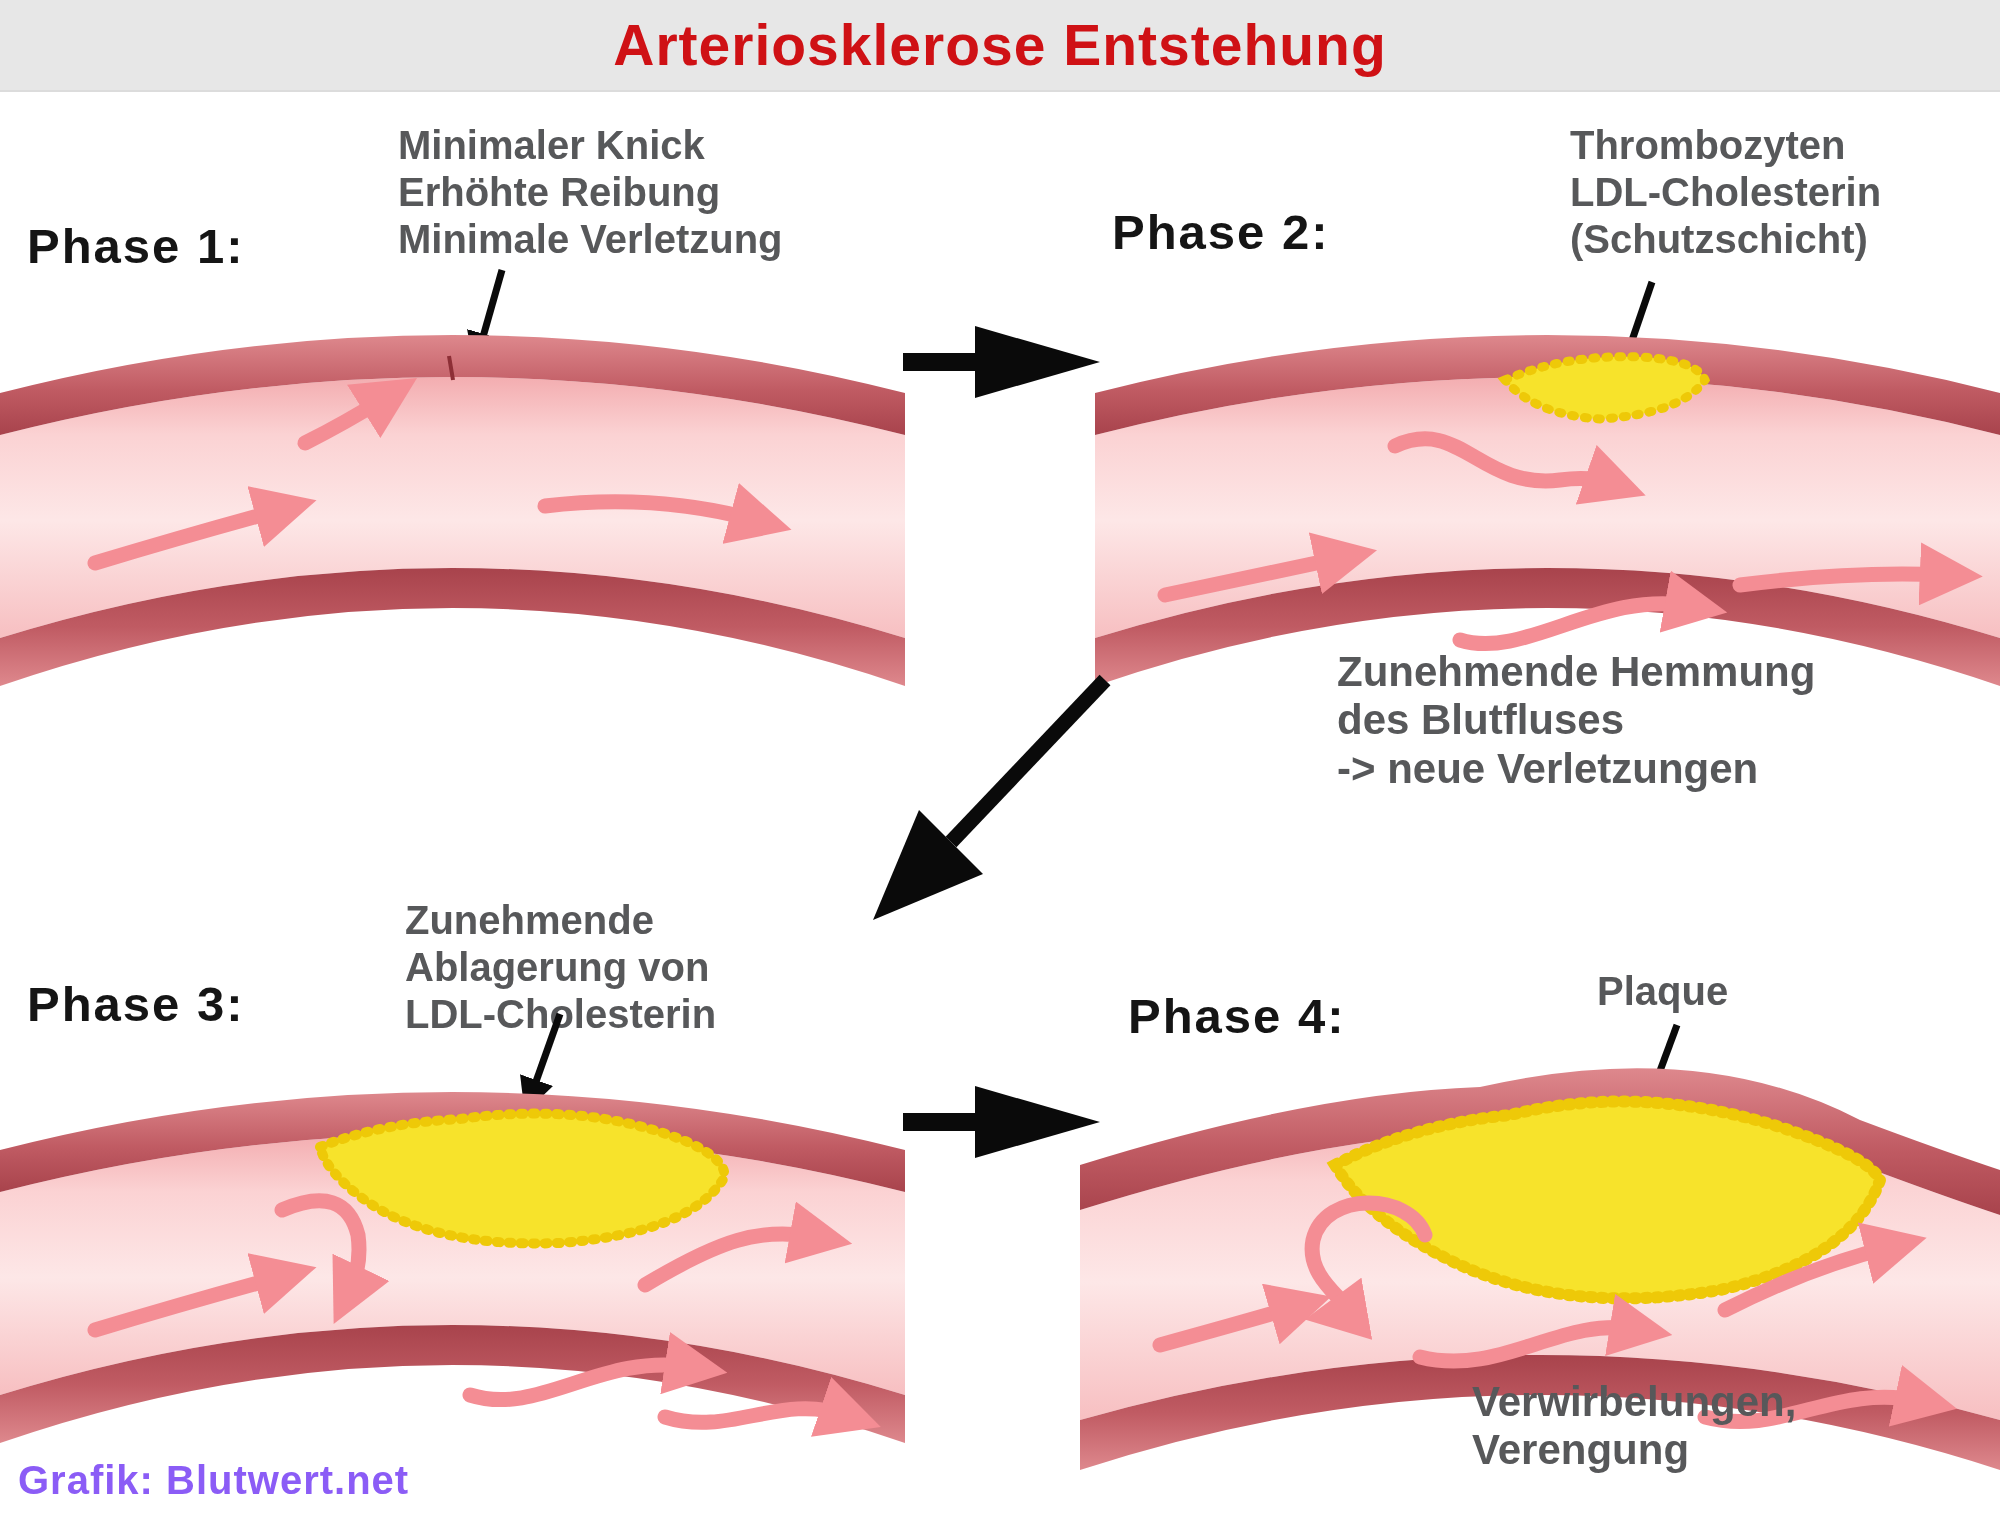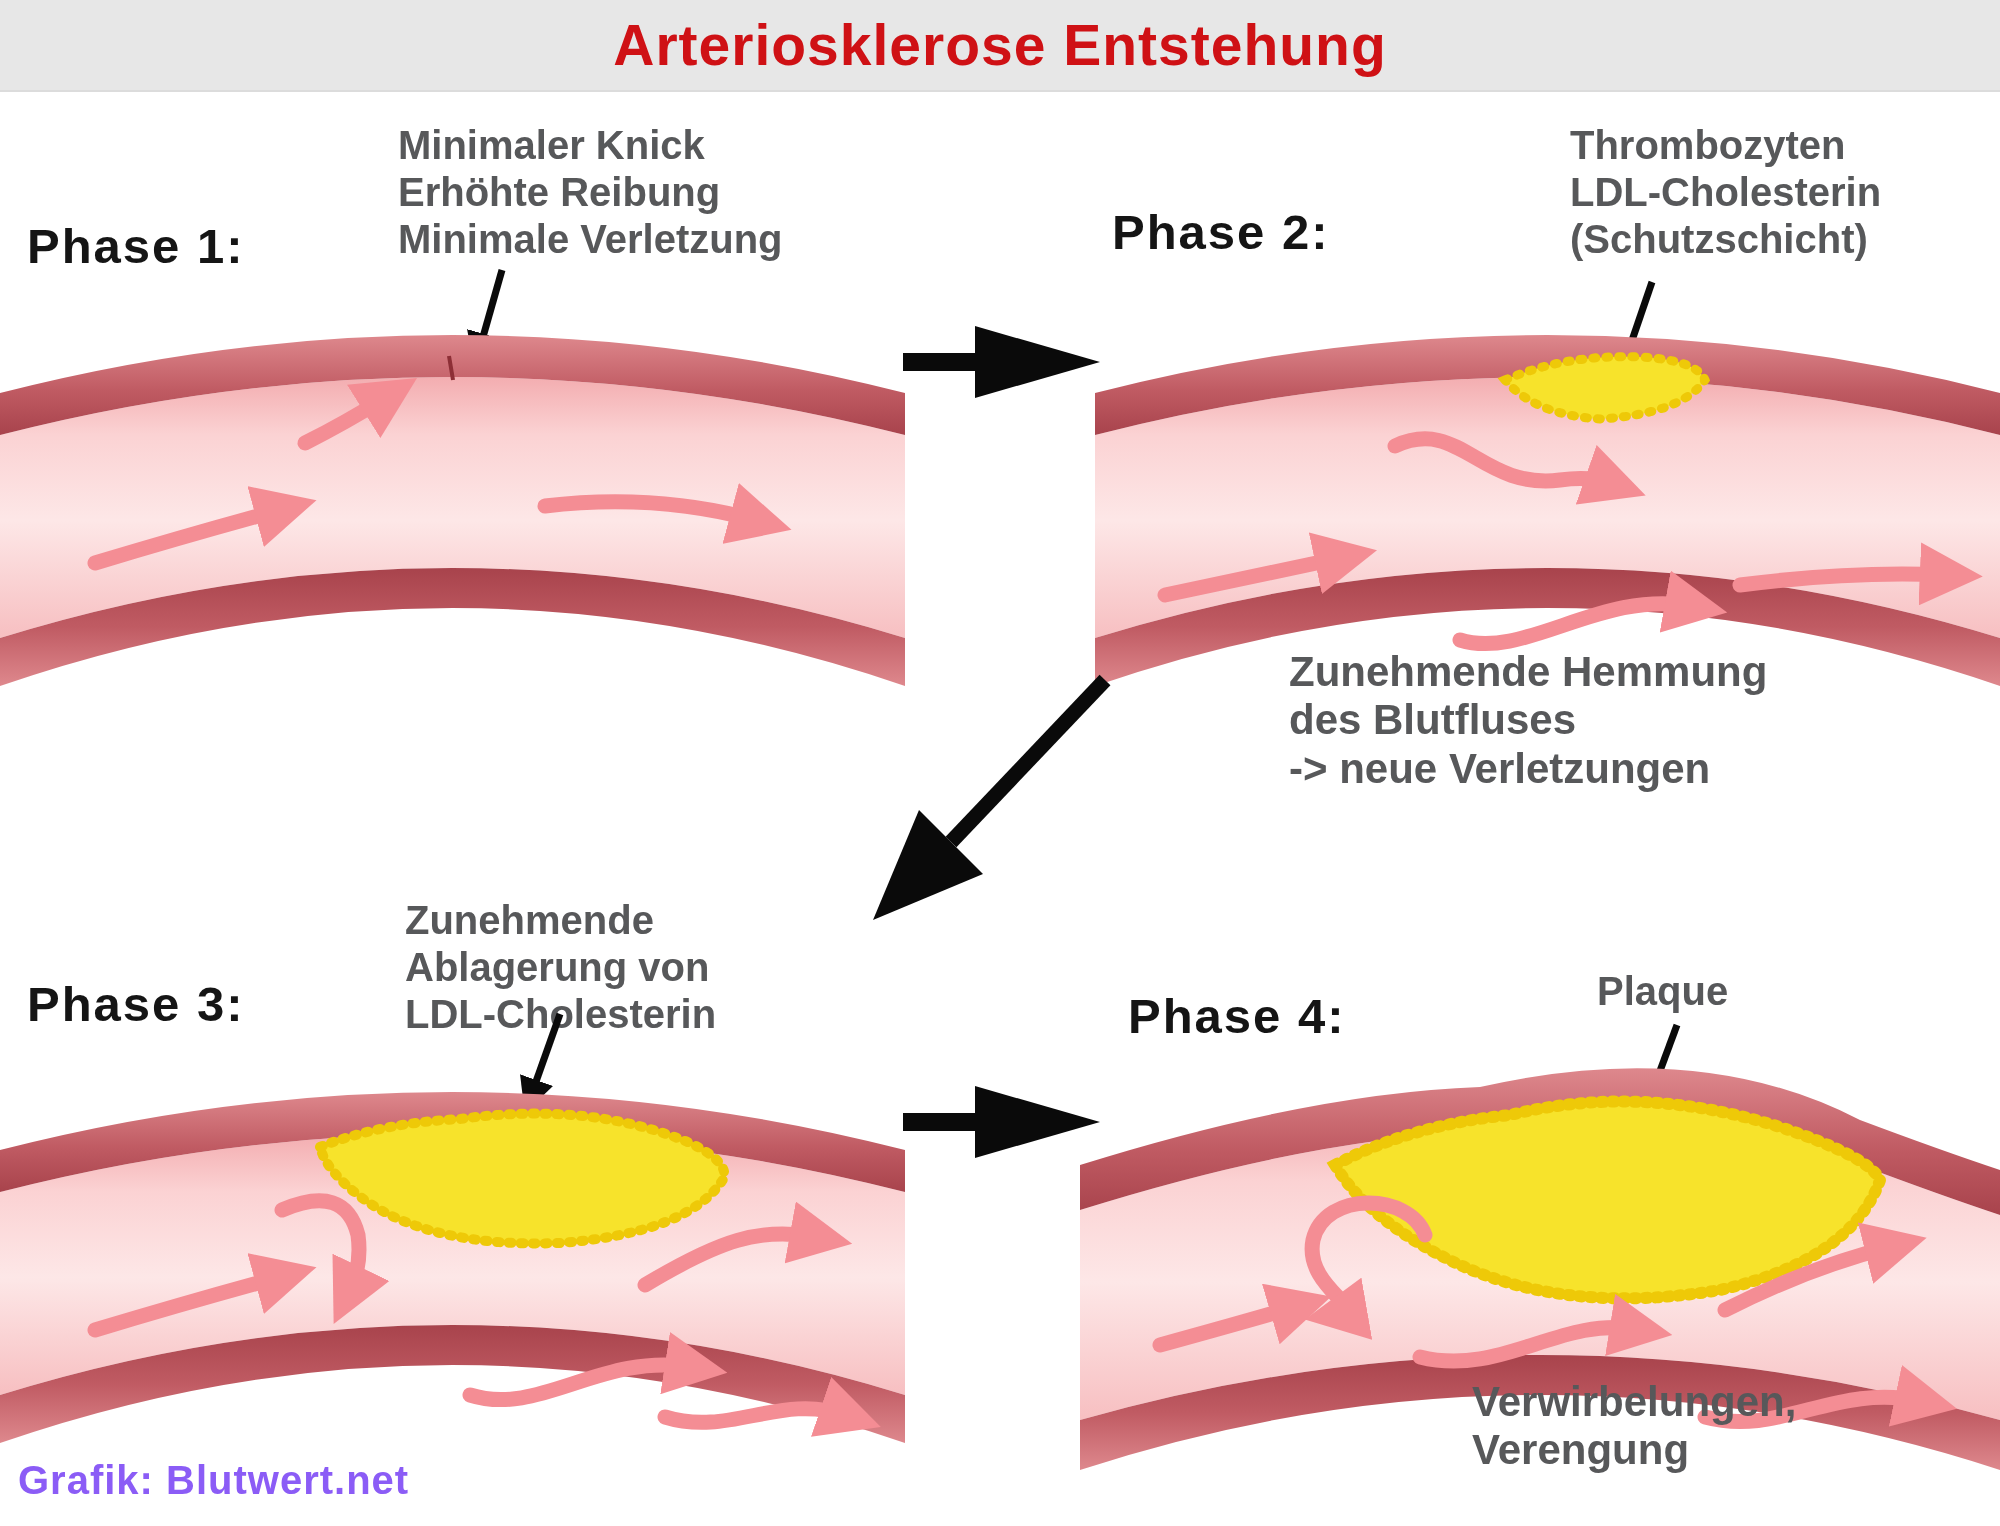--- a/index.html
+++ b/index.html
@@ -108,21 +108,21 @@
   <path d="M0,107 Q452,-9 905,107 L905,310 Q452,170 0,310 Z" fill="url(#lumenG)"></path>
   <path d="M0,65 Q452,-51 905,65 L905,107 Q452,-9 0,107 Z" fill="url(#wallT)"></path>
   <path d="M0,310 Q452,170 905,310 L905,358 Q452,202 0,358 Z" fill="url(#wallB)"></path>
   <path d="M410,52 Q470,26 545,29 Q602,32 610,52 Q586,86 505,91 Q440,87 410,52 Z" fill="#f7e32b" stroke="#eec908" stroke-width="9" stroke-dasharray="3 10" stroke-linecap="round"></path>
   <path d="M70,267 Q160,248 245,230" fill="none" stroke="#f48d94" stroke-width="15" stroke-linecap="round" marker-end="url(#pinkHead)"></path>
   <path d="M300,118 C365,88 385,162 465,152 Q495,148 515,155" fill="none" stroke="#f48d94" stroke-width="15" stroke-linecap="round" marker-end="url(#pinkHead)"></path>
   <path d="M365,312 C430,332 505,262 595,278" fill="none" stroke="#f48d94" stroke-width="15" stroke-linecap="round" marker-end="url(#pinkHead)"></path>
   <path d="M645,257 Q755,243 850,247" fill="none" stroke="#f48d94" stroke-width="15" stroke-linecap="round" marker-end="url(#pinkHead)"></path>
 </svg>
 
-<div class="note" style="left:1289px; top:648px;">Zunehmende Hemmung
+<div class="note" style="left:1337px; top:648px;">Zunehmende Hemmung
 des Blutfluses
 -&gt; neue Verletzungen</div>
 
 <svg style="left:855px; top:668px;" width="260" height="262" viewBox="0 0 260 262">
   <line x1="250" y1="12" x2="96" y2="174" stroke="#0a0a0a" stroke-width="15"></line>
   <polygon points="18,252 128,206 64,142" fill="#0a0a0a"></polygon>
 </svg>
 
 <div class="annotation" style="left:405px; top:856px;margin-top:41px;">Zunehmende
 Ablagerung von

